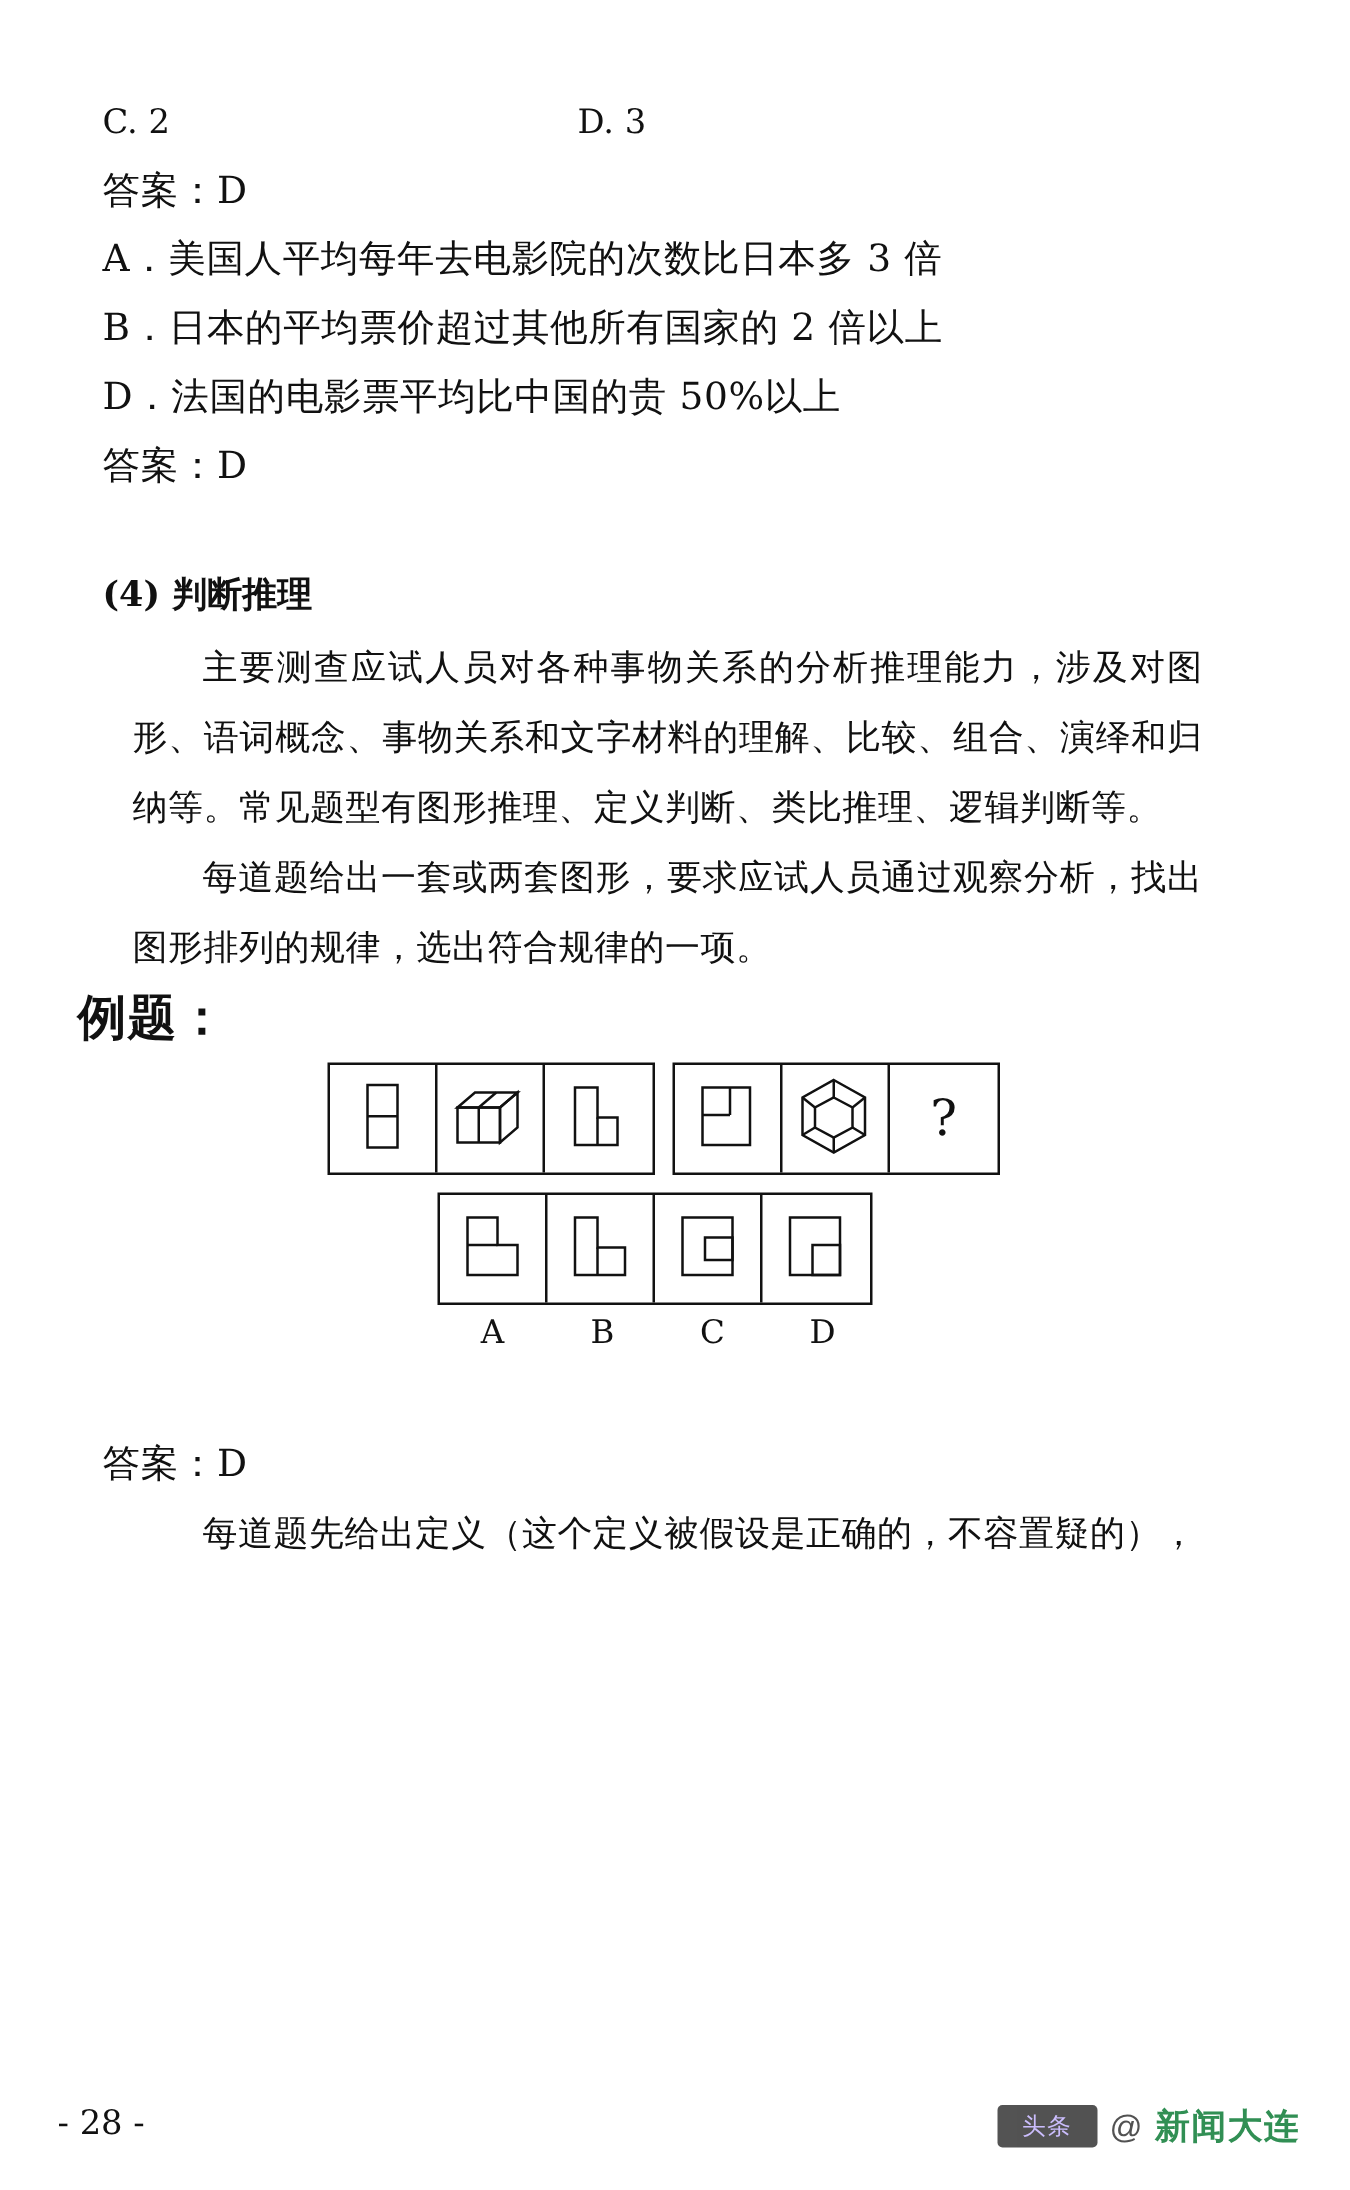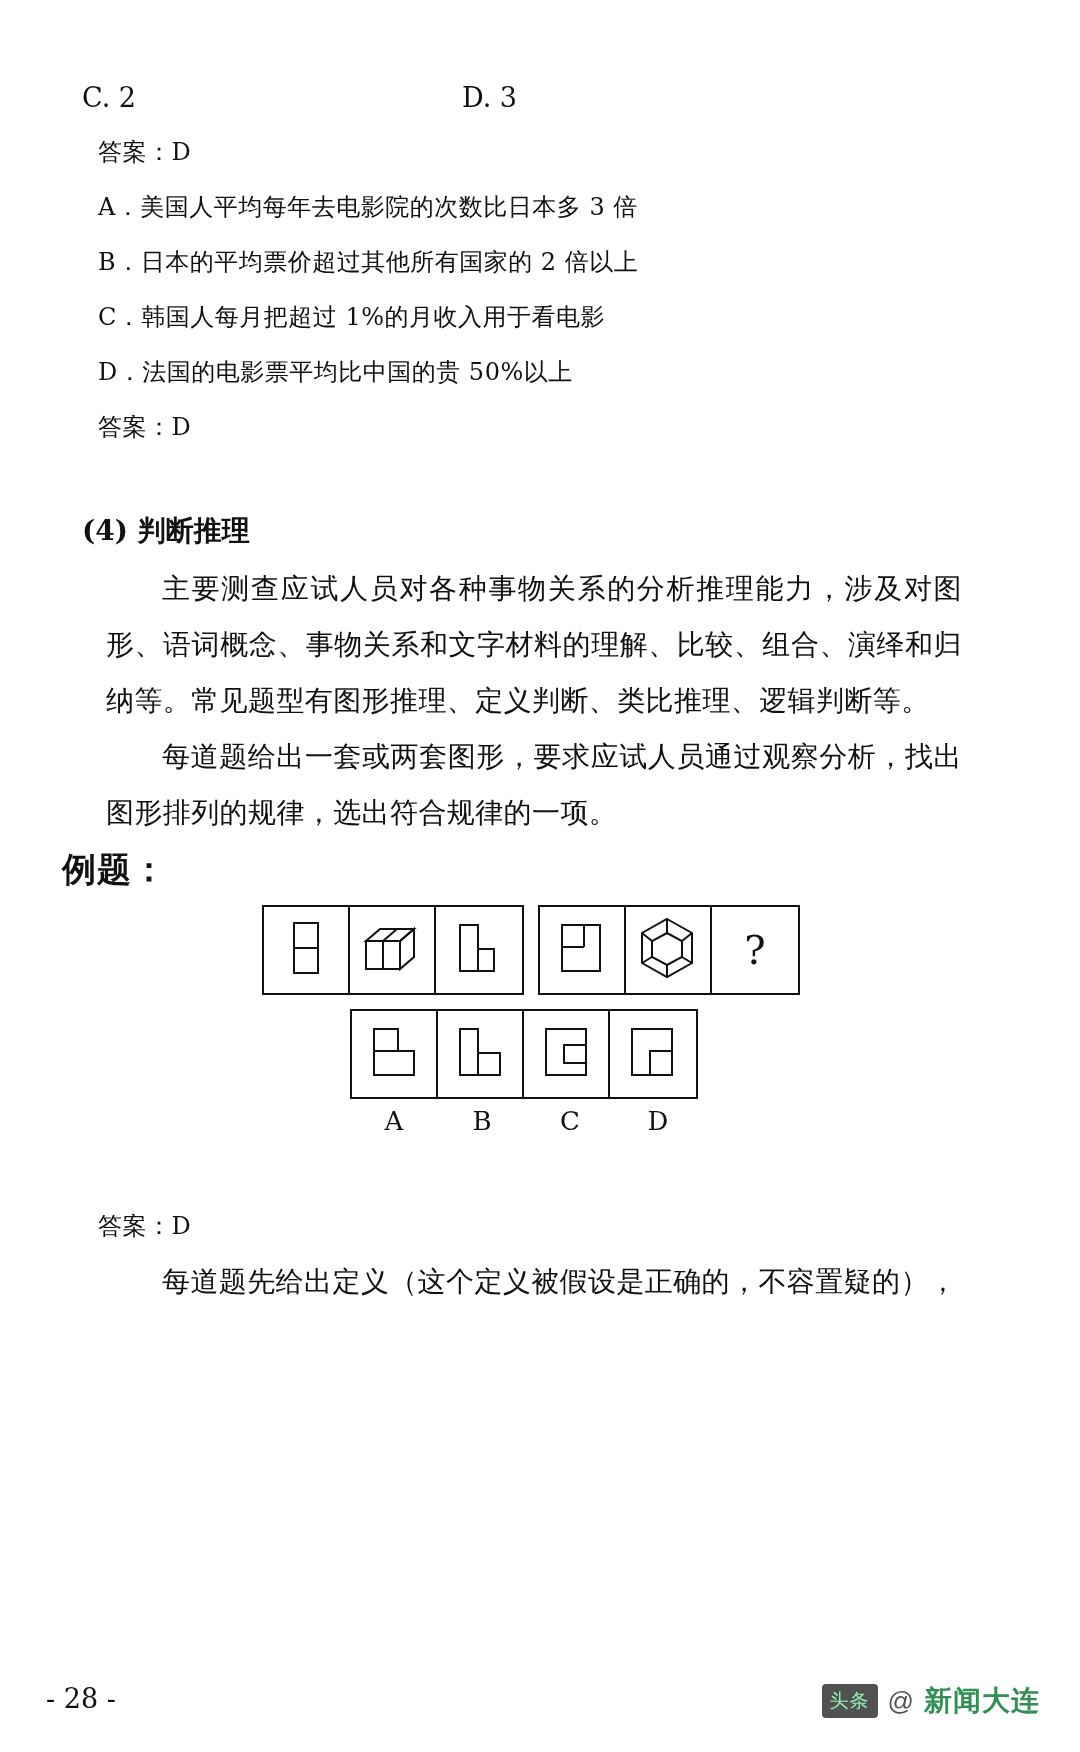--- a/index.html
+++ b/index.html
@@ -23,25 +23,24 @@
     padding: 0;
     box-sizing: border-box;
   }
   .content {
     position: absolute;
     left: 82px;
     top: 70px;
     width: 880px;
   }
   .line {
-    font-size: 24px;
+    font-size: 30px;
     line-height: 55px;
     letter-spacing: 0.5px;
     white-space: pre;
-    margin-left: 16px;
   }
   .opt-row {
     display: flex;
     font-size: 27px;
     line-height: 55px;
   }
   .opt-a { width: 380px; }
   .sec-head {
     font-size: 28px;
     font-weight: bold;
@@ -55,21 +54,21 @@
     letter-spacing: 0.4px;
   }
   .para .first { text-indent: 56px; display: block; margin-left: 24px; }
   .type-head {
     font-size: 28px;
     font-weight: bold;
     line-height: 58px;
     letter-spacing: 1px;
   }
   .example-label {
-    font-size: 34px;
+    font-size: 39px;
     font-weight: bold;
     line-height: 56px;
     letter-spacing: 1px;
     margin-left: -20px;
   }
   
   .figure {
     margin: 8px 0 0 0;
     position: relative;
     height: 248px;
@@ -127,23 +126,23 @@
     position: absolute;
     right: 40px;
     bottom: 32px;
     display: flex;
     align-items: center;
     gap: 10px;
     opacity: 0.88;
   }
   .wm-badge {
     background: #3b3b3b;
-    color: #86efac;
+    color: #c4b5fd;
     font-size: 19px;
-    padding: 4px 8px;
+    padding: 4px 20px;
     border-radius: 4px;
     font-family: Liberation Serif, serif;
     letter-spacing: 1px;
   }
   .wm-at {
     font-size: 26px;
     color: #3b3b3b;
     font-family: "Liberation Sans", sans-serif;
   }
   .wm-text {
@@ -162,21 +161,20 @@
 
     <div class="opt-row">
       <span class="opt-a">C. 2</span>
       <span>D. 3</span>
     </div>
 
     <div class="line">答案：D</div>
 
     <div class="line">A．美国人平均每年去电影院的次数比日本多 3 倍</div>
     <div class="line">B．日本的平均票价超过其他所有国家的 2 倍以上</div>
-    <div class="line">C．韩国人每月把超过 1%的月收入用于看电影</div>
     <div class="line">D．法国的电影票平均比中国的贵 50%以上</div>
     <div class="line">答案：D</div>
 
     <div class="sec-head">(4) 判断推理</div>
 
     <div class="para">
         <span class="first">主要测查应试人员对各种事物关系的分析推理能力，涉及对图形、语词概念、事物关系和文字材料的理解、比较、组合、演绎和归纳等。常见题型有图形推理、定义判断、类比推理、逻辑判断等。</span>
       </div>
 
 

